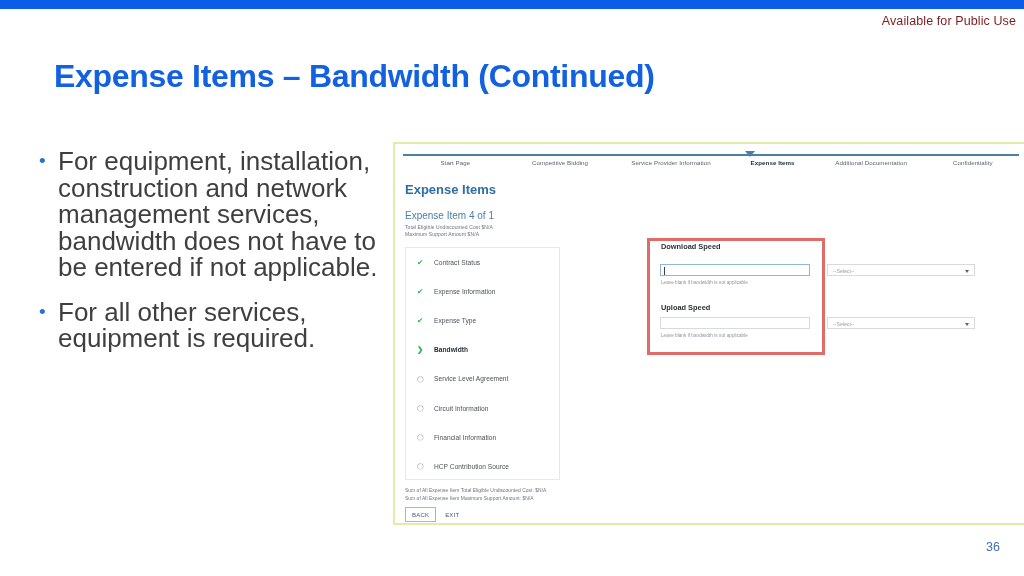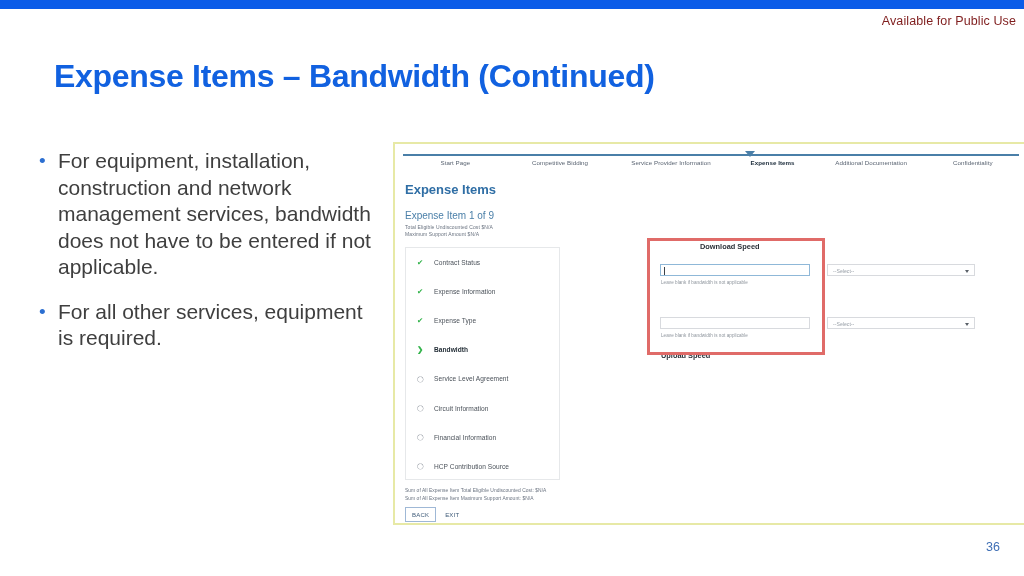--- a/index.html
+++ b/index.html
@@ -66,21 +66,21 @@
     color: #2c6fd1;
     font-size: 19px;
     line-height: 26px;
     width: 24px;
     flex: 0 0 24px;
     text-align: left;
     padding-left: 5px;
     box-sizing: border-box;
   }
   .bullet-text {
-    font-size: 21px;
+    font-size: 26px;
     line-height: 26.5px;
     color: #3f3f3f;
   }
 
   
   .shot {
     position: absolute;
     left: 393px;
     top: 142px;
     width: 636px;
@@ -228,22 +228,22 @@
     width: 330px;
     height: 120px;
   }
   .field-label {
     position: absolute;
     left: 14px;
     font-size: 7.4px;
     font-weight: bold;
     color: #2b3138;
   }
-  .field-label.dl { top: 4px; margin-left: 39px; }
-  .field-label.ul { top: 65px; margin-top: 48px; }
+  .field-label.dl { top: 4px; }
+  .field-label.ul { top: 65px; }
   .text-input {
     position: absolute;
     left: 13px;
     width: 150px;
     height: 12px;
     background: #fff;
     box-sizing: border-box;
   }
   .text-input.dl {
     top: 26px;
@@ -360,21 +360,21 @@
         <div class="wizard-tab" style="flex:0 0 17%;">Start Page</div>
         <div class="wizard-tab" style="flex:0 0 17%;">Competitive Bidding</div>
         <div class="wizard-tab" style="flex:0 0 19%;">Service Provider Information</div>
         <div class="wizard-tab active" style="flex:0 0 14%;">Expense Items</div>
         <div class="wizard-tab" style="flex:0 0 18%;">Additional Documentation</div>
         <div class="wizard-tab" style="flex:0 0 15%;">Confidentiality</div>
       </div>
     </div>
 
     <div class="app-h1">Expense Items</div>
-    <div class="app-h2">Expense Item 1 of 9</div>
+    <div class="app-h2">Expense Item 4 of 1</div>
     <div class="app-sub s1">Total Eligible Undiscounted Cost $N/A</div>
     <div class="app-sub s2">Maximum Support Amount $N/A</div>
 
     <div class="checklist">
       <div class="check-item">
         <span class="check-mark">✔</span>
         <span class="check-label">Contract Status</span>
       </div>
       <div class="check-item">
         <span class="check-mark">✔</span>

